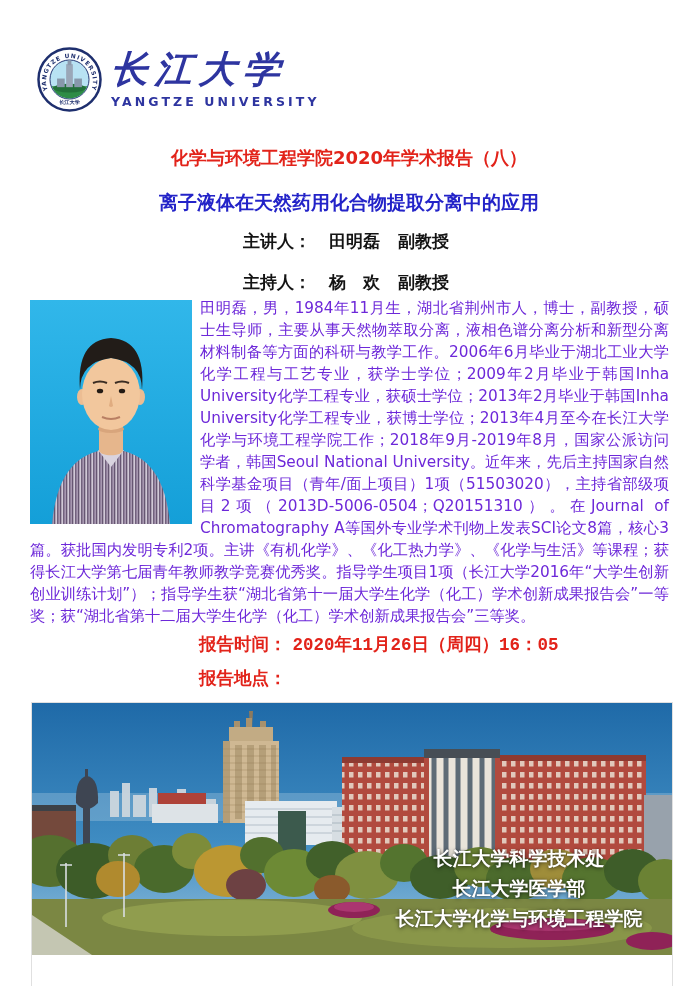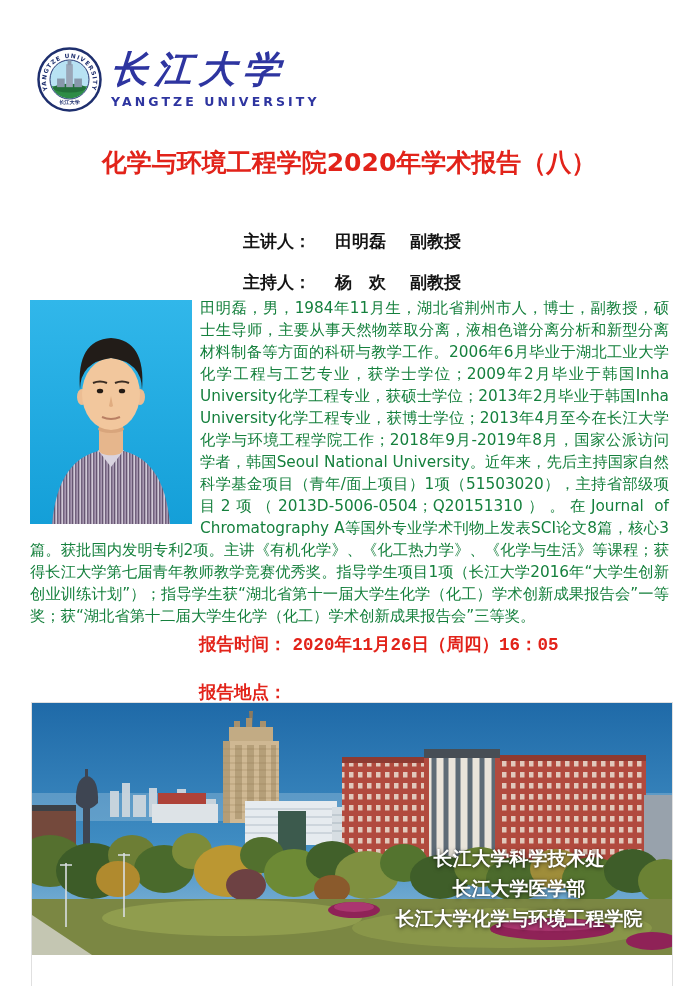--- a/index.html
+++ b/index.html
@@ -7,36 +7,36 @@
   .page{position:relative;width:698px;height:986px;background:#ffffff;overflow:hidden;}
 
   
   .logo-row{position:absolute;left:36px;top:46px;display:flex;align-items:flex-start;gap:8px;}
   .seal{width:67px;height:67px;}
   .logo-names{margin-top:4px;}
   .logo-zh{font-size:37px;font-weight:bold;font-style:italic;color:#2e35a0;letter-spacing:7px;line-height:1.1;transform:skewX(-4deg);}
   .logo-en{font-size:12.5px;font-weight:bold;color:#2e35a0;letter-spacing:3.1px;margin-top:3px;}
 
   
-  .title{position:absolute;top:146px;left:0;width:100%;text-align:center;font-size:25px;font-weight:bold;color:#e2231a;}
+  .title{position:absolute;top:146px;left:0;width:100%;text-align:center;font-size:18px;font-weight:bold;color:#e2231a;}
   .subtitle{position:absolute;top:190px;left:0;width:100%;text-align:center;font-size:19px;font-weight:bold;color:#2323c8;}
 
   
   .speakers{position:absolute;left:243px;top:229px;font-size:17px;font-weight:bold;color:#141414;}
-  .speaker-row{display:flex;gap:24px;line-height:24px;}
+  .speaker-row{display:flex;gap:18px;line-height:24px;}
   .speaker-row + .speaker-row{margin-top:17px;}
 
   
-  .bio{position:absolute;left:30px;top:297px;width:639px;font-size:15.3px;line-height:22px;text-align:justify;color:#15803d;}
+  .bio{position:absolute;left:30px;top:297px;width:639px;font-size:15.3px;line-height:22px;text-align:justify;color:#6d28d9;}
   .bio-photo{float:left;width:162px;height:224px;margin:3px 8px 6px 0;display:block;}
 
   
   .schedule{position:absolute;left:199px;top:634px;font-size:17.5px;font-weight:bold;color:#e2231a;font-family:Liberation Mono, monospace;}
   .schedule-row{display:flex;gap:6px;line-height:23px;}
-  .schedule-row + .schedule-row{margin-top:25px;align-items:flex-end;}
+  .schedule-row + .schedule-row{margin-top:11px;align-items:flex-end;}
 
   
   .campus{position:absolute;left:32px;top:703px;width:640px;height:288px;outline:1px solid #e0e0e0;}
   .campus svg{display:block;width:640px;height:252px;}
   .campus-overlay{position:absolute;top:140px;right:8px;width:290px;text-align:center;color:#ffffff;
     font-size:19px;font-weight:bold;line-height:30px;
     text-shadow:0 1px 4px rgba(0,0,0,.55),0 0 2px rgba(0,0,0,.4);}
 </style>
 </head>
 <body>
@@ -65,20 +65,21 @@
       </text>
       <text x="35" y="61" text-anchor="middle" font-size="5.4" font-weight="bold" fill="#1e2f6e">长江大学</text>
     </svg>
     <div class="logo-names">
       <div class="logo-zh">长江大学</div>
       <div class="logo-en">YANGTZE UNIVERSITY</div>
     </div>
   </div>
 
   <div class="title">化学与环境工程学院2020年学术报告（八）</div>
+  <div class="subtitle">离子液体在天然药用化合物提取分离中的应用</div>
 
   <div class="speakers">
     <div class="speaker-row">
       <span>主讲人：</span>
       <span>田明磊</span>
       <span>副教授</span>
     </div>
     <div class="speaker-row">
       <span>主持人：</span>
       <span>杨　欢</span>

